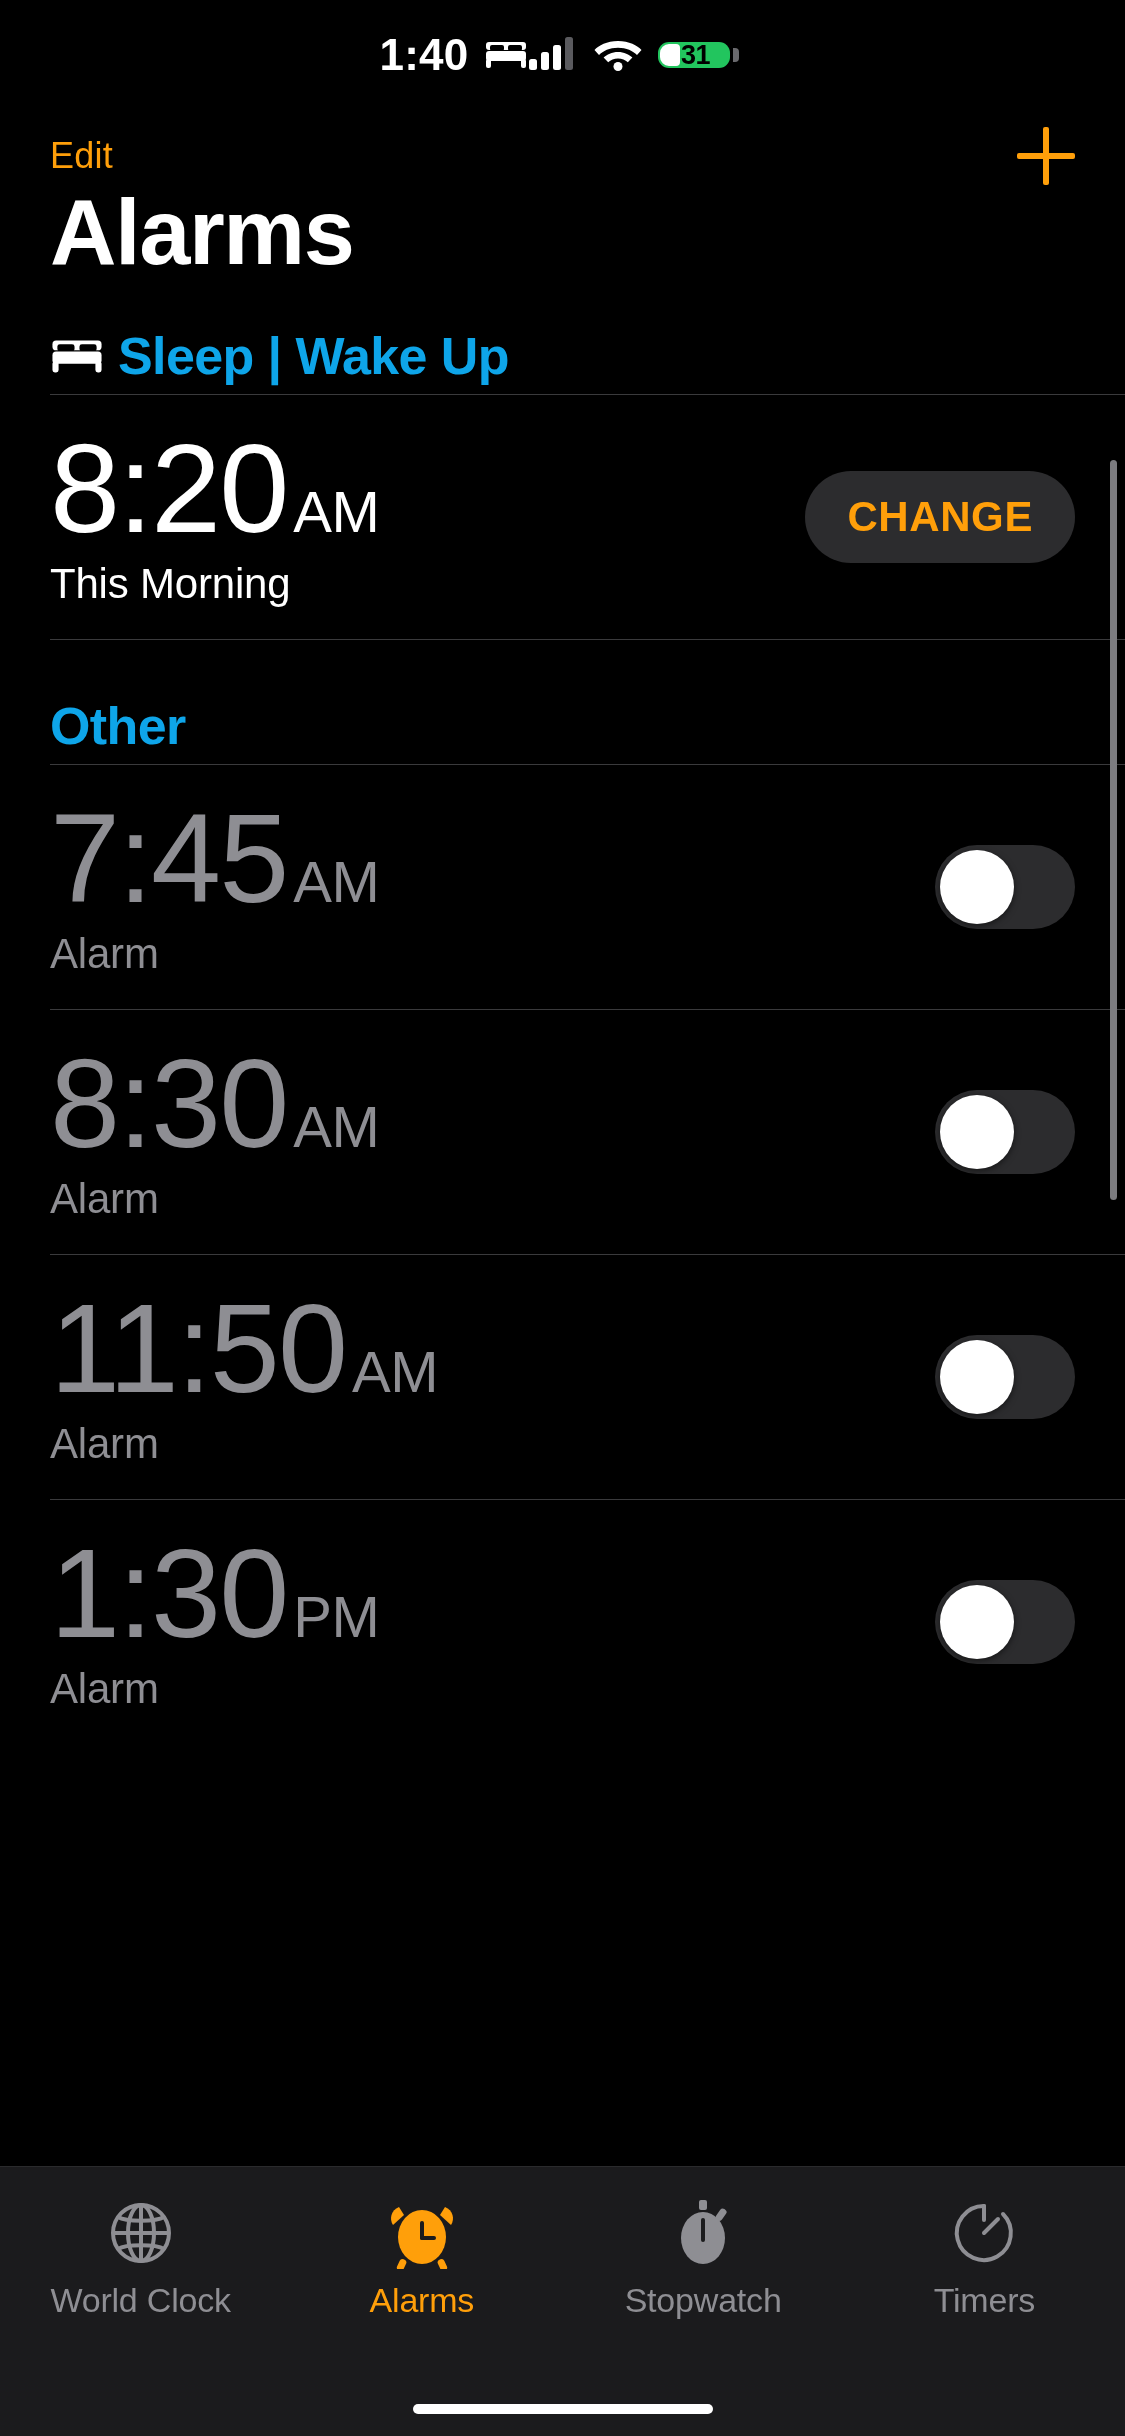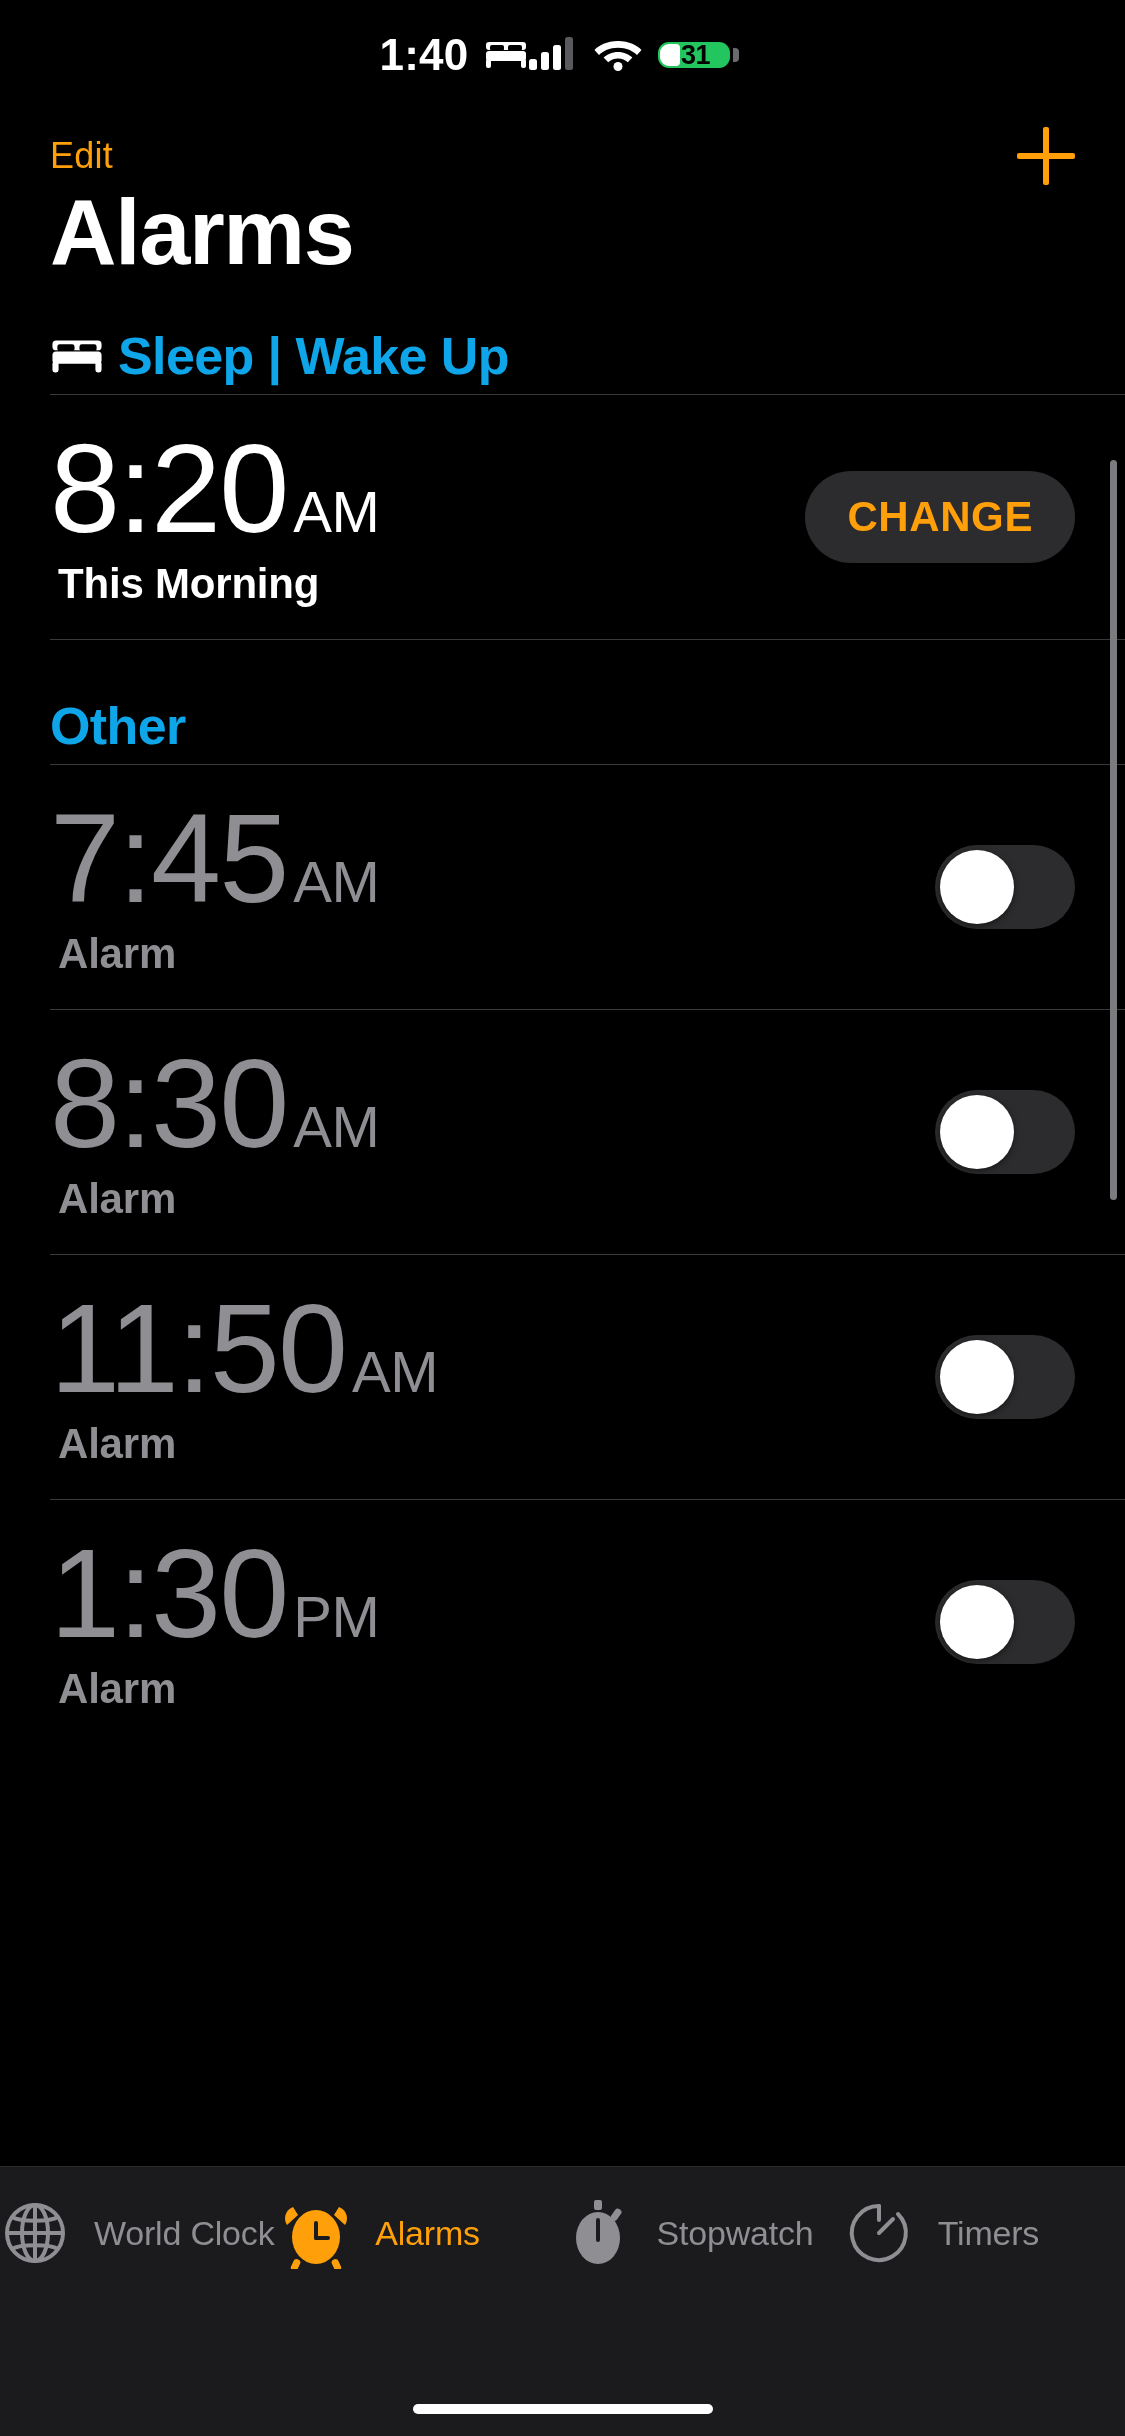--- a/index.html
+++ b/index.html
@@ -83,21 +83,21 @@
     height:244px;
   }
   .alarm-left { display:flex; flex-direction:column; justify-content:center; }
   .time-line { display:flex; align-items:baseline; }
   .time-main {
     font-size:126px; font-weight:200; letter-spacing:-2px; line-height:1.0;
   }
   .time-period {
     font-size:58px; font-weight:300; letter-spacing:-0.5px; margin-left:6px;
   }
-  .alarm-label { font-size:42px; font-weight:700; margin-top:8px; letter-spacing:-0.2px;margin-left:8px; }
+  .alarm-label { font-size:42px; font-weight:400; margin-top:8px; letter-spacing:-0.2px; }
 
   .on .time-main, .on .time-period, .on .alarm-label { color:#ffffff; }
   .off .time-main, .off .time-period, .off .alarm-label { color:#8e8e93; }
 
   
   .change-pill {
     background:#2C2C2E; border-radius:46px;
     padding:22px 42px;
     color:#FF9F0A; font-size:42px; font-weight:600; letter-spacing:0.6px;
   }
@@ -119,21 +119,21 @@
     background:#7c7c80; border-radius:4px;
   }
 
   
   .tabbar {
     position:absolute; bottom:0; left:0; width:1125px; height:270px;
     background:#1b1b1d; border-top:1px solid #2a2a2c;
     display:flex; align-items:flex-start; padding-top:28px;
   }
   .tab {
-    flex:1; display:flex; flex-direction:row; align-items:center; gap:24px;
+    flex:1; display:flex; flex-direction:column; align-items:center; gap:10px;
   }
   .tab .ticon { height:76px; display:flex; align-items:center; justify-content:center; }
   .tab .tlabel { font-size:34px; font-weight:400; letter-spacing:-0.2px; }
   .tab.inactive .tlabel { color:#8e8e93; }
   .tab.active .tlabel { color:#FF9F0A; }
 
   .home-indicator {
     position:absolute; bottom:22px; left:50%; transform:translateX(-50%);
     width:300px; height:10px; border-radius:6px; background:#fff;
   }

